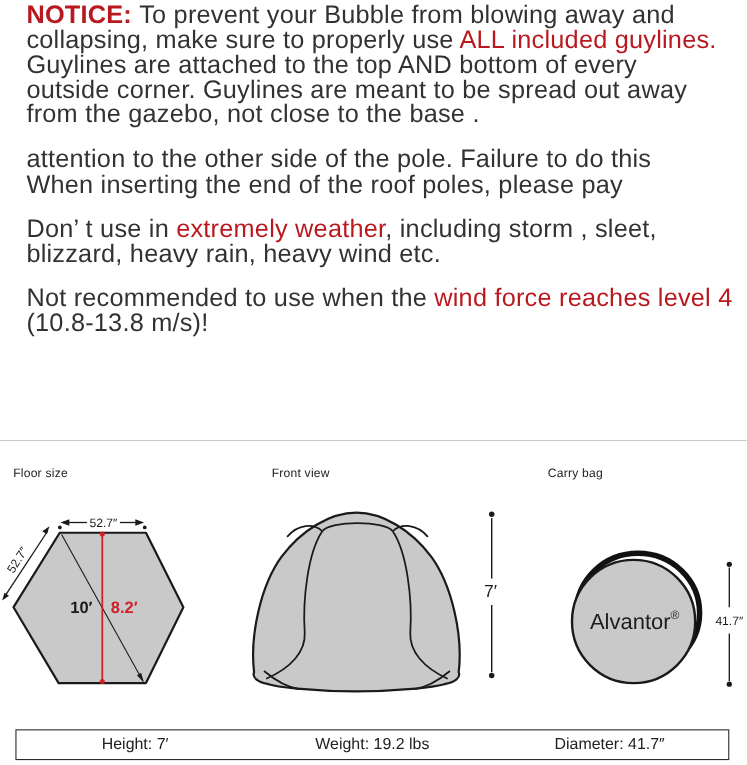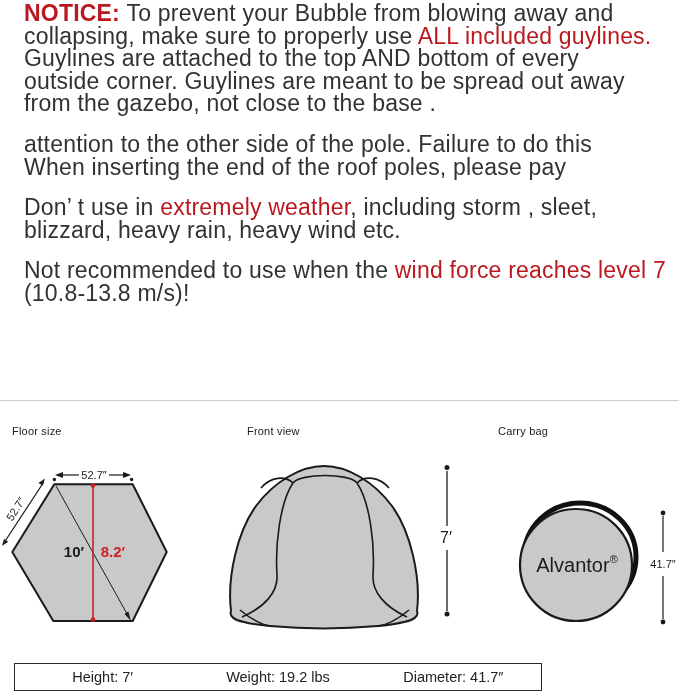--- a/index.html
+++ b/index.html
@@ -13,21 +13,21 @@
   .line{white-space:pre}
   .red{color:var(--red)}
   .bold{font-weight:700}
   .divider{position:absolute;left:0;top:400px;width:679px;border-top:1.5px solid #cccccc}
   .diagram-title{position:absolute;top:425px;font-size:11px;font-weight:500;color:#222;
                  letter-spacing:.2px;white-space:pre}
   .t-floor{left:12px}
   .t-front{left:247px}
   .t-bag{left:498px}
   .diagram-svg{position:absolute;left:0;top:440px}
-  .spec-table{position:absolute;left:14px;top:663px;width:528px;height:28px;
+  .spec-table{position:absolute;left:14px;top:663px;width:649px;height:28px;
               border:1.5px solid #2b2b2b;display:flex;align-items:center;
               color:#222;font-size:14.5px;background:#fff}
   .spec-cell{flex:1;text-align:center;white-space:pre}
 </style>
 </head>
 <body>
 
 <div class="page">
 
   <div class="notice">
@@ -40,21 +40,21 @@
       </div>
       <div class="para">
         <div class="line"><span>attention to the other side of the pole. Failure to do this</span></div>
         <div class="line"><span>When inserting the end of the roof poles, please pay</span></div>
       </div>
       <div class="para">
         <div class="line"><span>Don’ t use in </span><span class="red">extremely weather</span><span>, including storm , sleet,</span></div>
         <div class="line"><span>blizzard, heavy rain, heavy wind etc.</span></div>
       </div>
       <div class="para">
-        <div class="line"><span>Not recommended to use when the </span><span class="red">wind force reaches level 7</span></div>
+        <div class="line"><span>Not recommended to use when the </span><span class="red">wind force reaches level 4</span></div>
         <div class="line"><span>(10.8-13.8 m/s)!</span></div>
       </div>
     </div>
 
   <div class="divider"></div>
 
   <div class="diagram-title t-floor">Floor size</div>
   <div class="diagram-title t-front">Front view</div>
   <div class="diagram-title t-bag">Carry bag</div>
 

